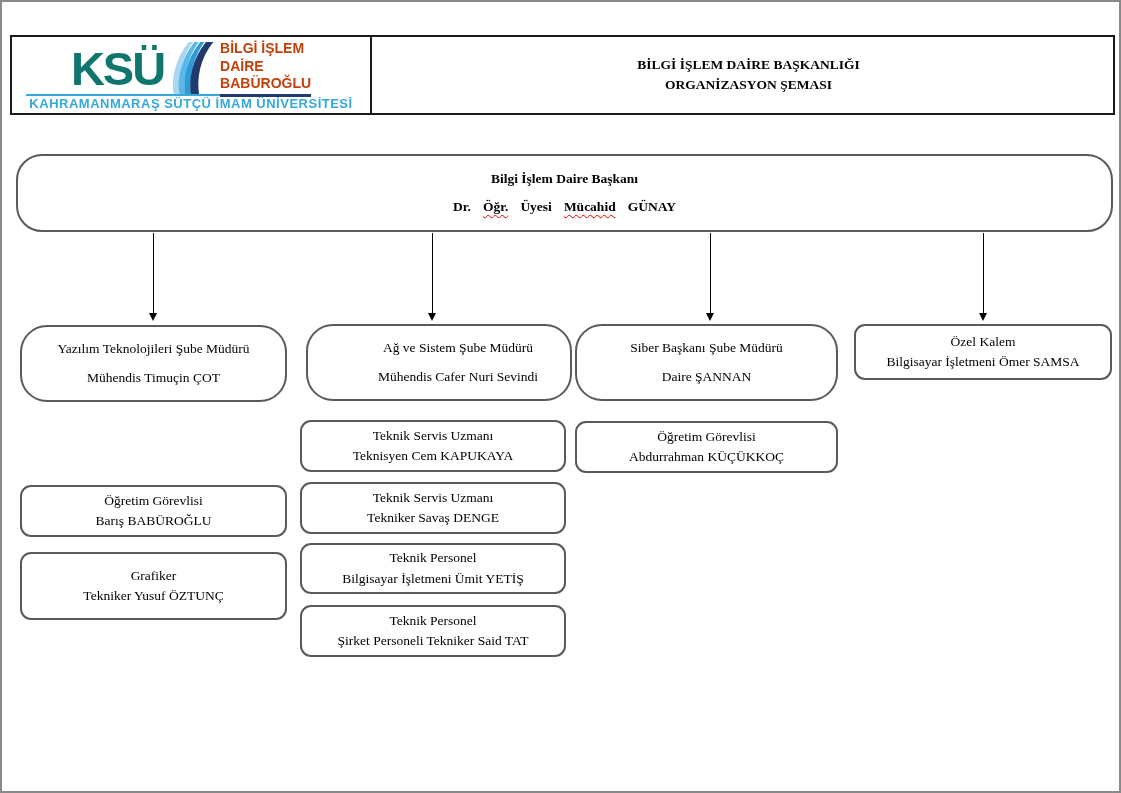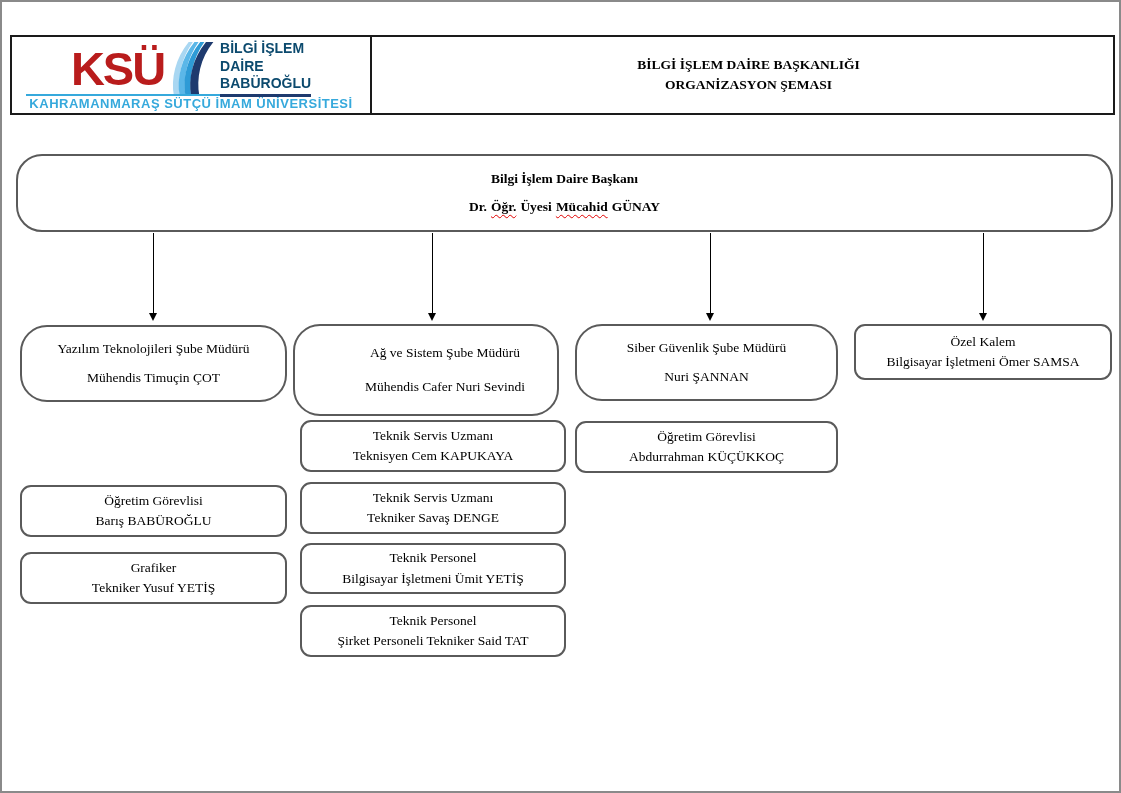--- a/index.html
+++ b/index.html
@@ -24,27 +24,27 @@
     border-right:2px solid #1a1a1a;
     background:#fff;
   }
   .ksu-row{
     display:flex;align-items:flex-start;justify-content:center;
     gap:5px;padding-top:2px;height:58px;
   }
   .ksu-acronym{
     font-family:"Liberation Sans", sans-serif;
     font-weight:bold;font-size:47px;line-height:1;
-    color:#b91c1c;letter-spacing:-2px;margin-top:6px;
+    color:#0f766e;letter-spacing:-2px;margin-top:6px;
   }
   .ksu-wave{width:46px;height:60px;flex:0 0 auto;}
   .ksu-unit{
     font-family:"Liberation Sans", sans-serif;
     font-weight:bold;font-size:14px;line-height:1.25;
-    color:#0c4a6e;text-align:left;margin-top:1px;
+    color:#c2410c;text-align:left;margin-top:1px;
     border-bottom:3px solid #1e3a6e;padding-bottom:1px;
   }
   .blue-rule{
     position:absolute;left:14px;right:150px;bottom:17px;height:2px;
     background:#36a9dc;
   }
   .ksu-univ{
     position:absolute;left:0;right:0;bottom:2px;
     font-family:"Liberation Sans", sans-serif;
     font-weight:bold;font-size:13px;letter-spacing:0.5px;
@@ -61,21 +61,21 @@
   .box{
     position:absolute;box-sizing:border-box;
     border:2px solid #5a5a5a;border-radius:11px;background:#fff;
     display:flex;flex-direction:column;
     align-items:center;justify-content:center;
     text-align:center;font-size:13.5px;line-height:1.5;
     padding:2px 6px;
   }
   .box.tall{justify-content:space-evenly;line-height:1.2;border-radius:27px;}
   .box.root{font-weight:bold;justify-content:space-evenly;line-height:1.2;}
-  .name-row{display:flex;gap:4px;justify-content:center;}
+  .name-row{display:flex;gap:12px;justify-content:center;}
   .sq{
     text-decoration:underline;
     text-decoration-style:wavy;
     text-decoration-color:#e00000;
     text-decoration-thickness:1px;
     text-underline-offset:3px;
   }
   
   .arrow-line{position:absolute;width:1px;background:#000;}
   .arrow-head{
@@ -139,26 +139,26 @@
   <div class="arrow-head" style="left:977px;top:311px;"></div>
 
   <div class="box tall" style="left:18px;top:323px;width:267px;height:77px;">
     <div>Yazılım Teknolojileri Şube Müdürü</div>
     <div>Mühendis Timuçin ÇOT</div>
   </div>
   <div class="box" style="left:18px;top:483px;width:267px;height:52px;">
     <div>Öğretim Görevlisi</div>
     <div>Barış BABÜROĞLU</div>
   </div>
-  <div class="box" style="left:18px;top:550px;width:267px;height:52px;">
+  <div class="box" style="left:18px;top:550px;width:267px;height:68px;">
     <div>Grafiker</div>
-    <div>Tekniker Yusuf YETİŞ</div>
+    <div>Tekniker Yusuf ÖZTUNÇ</div>
   </div>
 
-  <div class="box tall" style="left:291px;top:322px;width:266px;height:92px;padding-left:44px;">
+  <div class="box tall" style="left:304px;top:322px;width:266px;height:77px;padding-left:44px;">
     <div>Ağ ve Sistem Şube Müdürü</div>
     <div>Mühendis Cafer Nuri Sevindi</div>
   </div>
   <div class="box" style="left:298px;top:418px;width:266px;height:52px;">
     <div>Teknik Servis Uzmanı</div>
     <div>Teknisyen Cem KAPUKAYA</div>
   </div>
   <div class="box" style="left:298px;top:480px;width:266px;height:52px;">
     <div>Teknik Servis Uzmanı</div>
     <div>Tekniker Savaş DENGE</div>
@@ -166,22 +166,22 @@
   <div class="box" style="left:298px;top:541px;width:266px;height:51px;">
     <div>Teknik Personel</div>
     <div>Bilgisayar İşletmeni Ümit YETİŞ</div>
   </div>
   <div class="box" style="left:298px;top:603px;width:266px;height:52px;">
     <div>Teknik Personel</div>
     <div>Şirket Personeli Tekniker Said TAT</div>
   </div>
 
   <div class="box tall" style="left:573px;top:322px;width:263px;height:77px;">
-    <div>Siber Güvenlik Şube Müdürü</div>
-    <div>Nuri ŞANNAN</div>
+    <div>Siber Başkanı Şube Müdürü</div>
+    <div>Daire ŞANNAN</div>
   </div>
   <div class="box" style="left:573px;top:419px;width:263px;height:52px;">
     <div>Öğretim Görevlisi</div>
     <div>Abdurrahman KÜÇÜKKOÇ</div>
   </div>
 
   <div class="box" style="left:852px;top:322px;width:258px;height:56px;">
     <div>Özel Kalem</div>
     <div>Bilgisayar İşletmeni Ömer SAMSA</div>
   </div>

